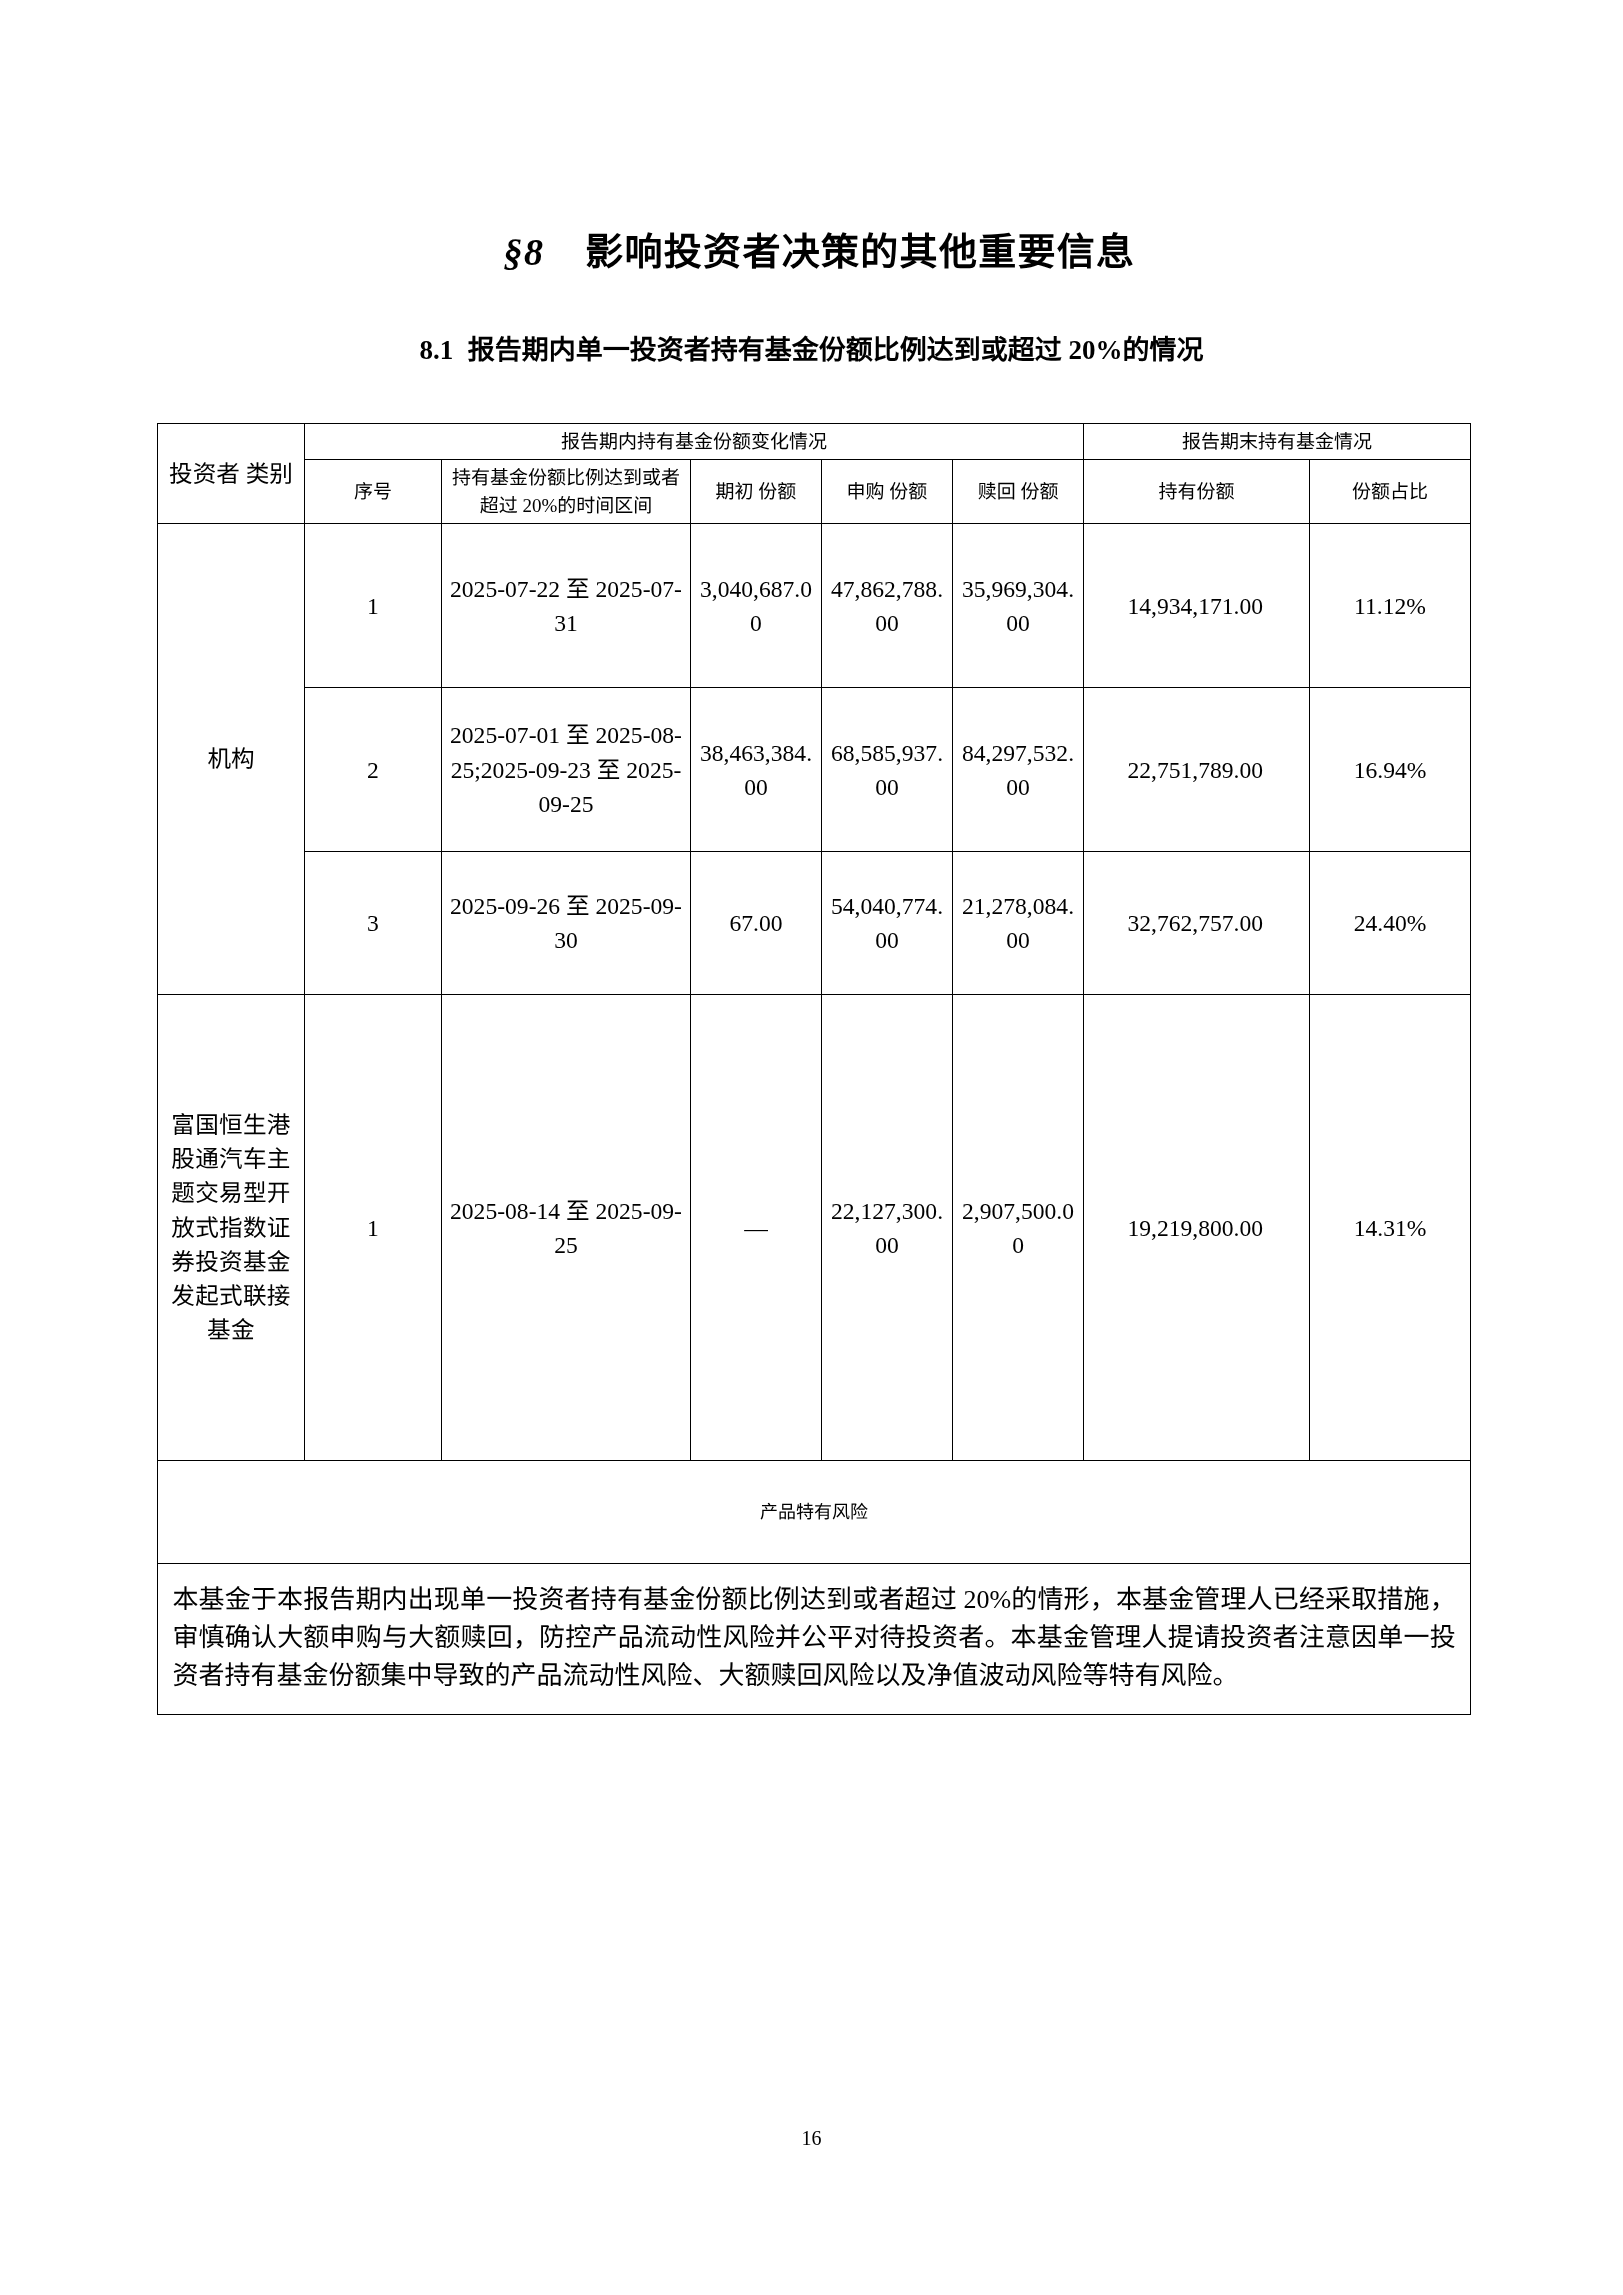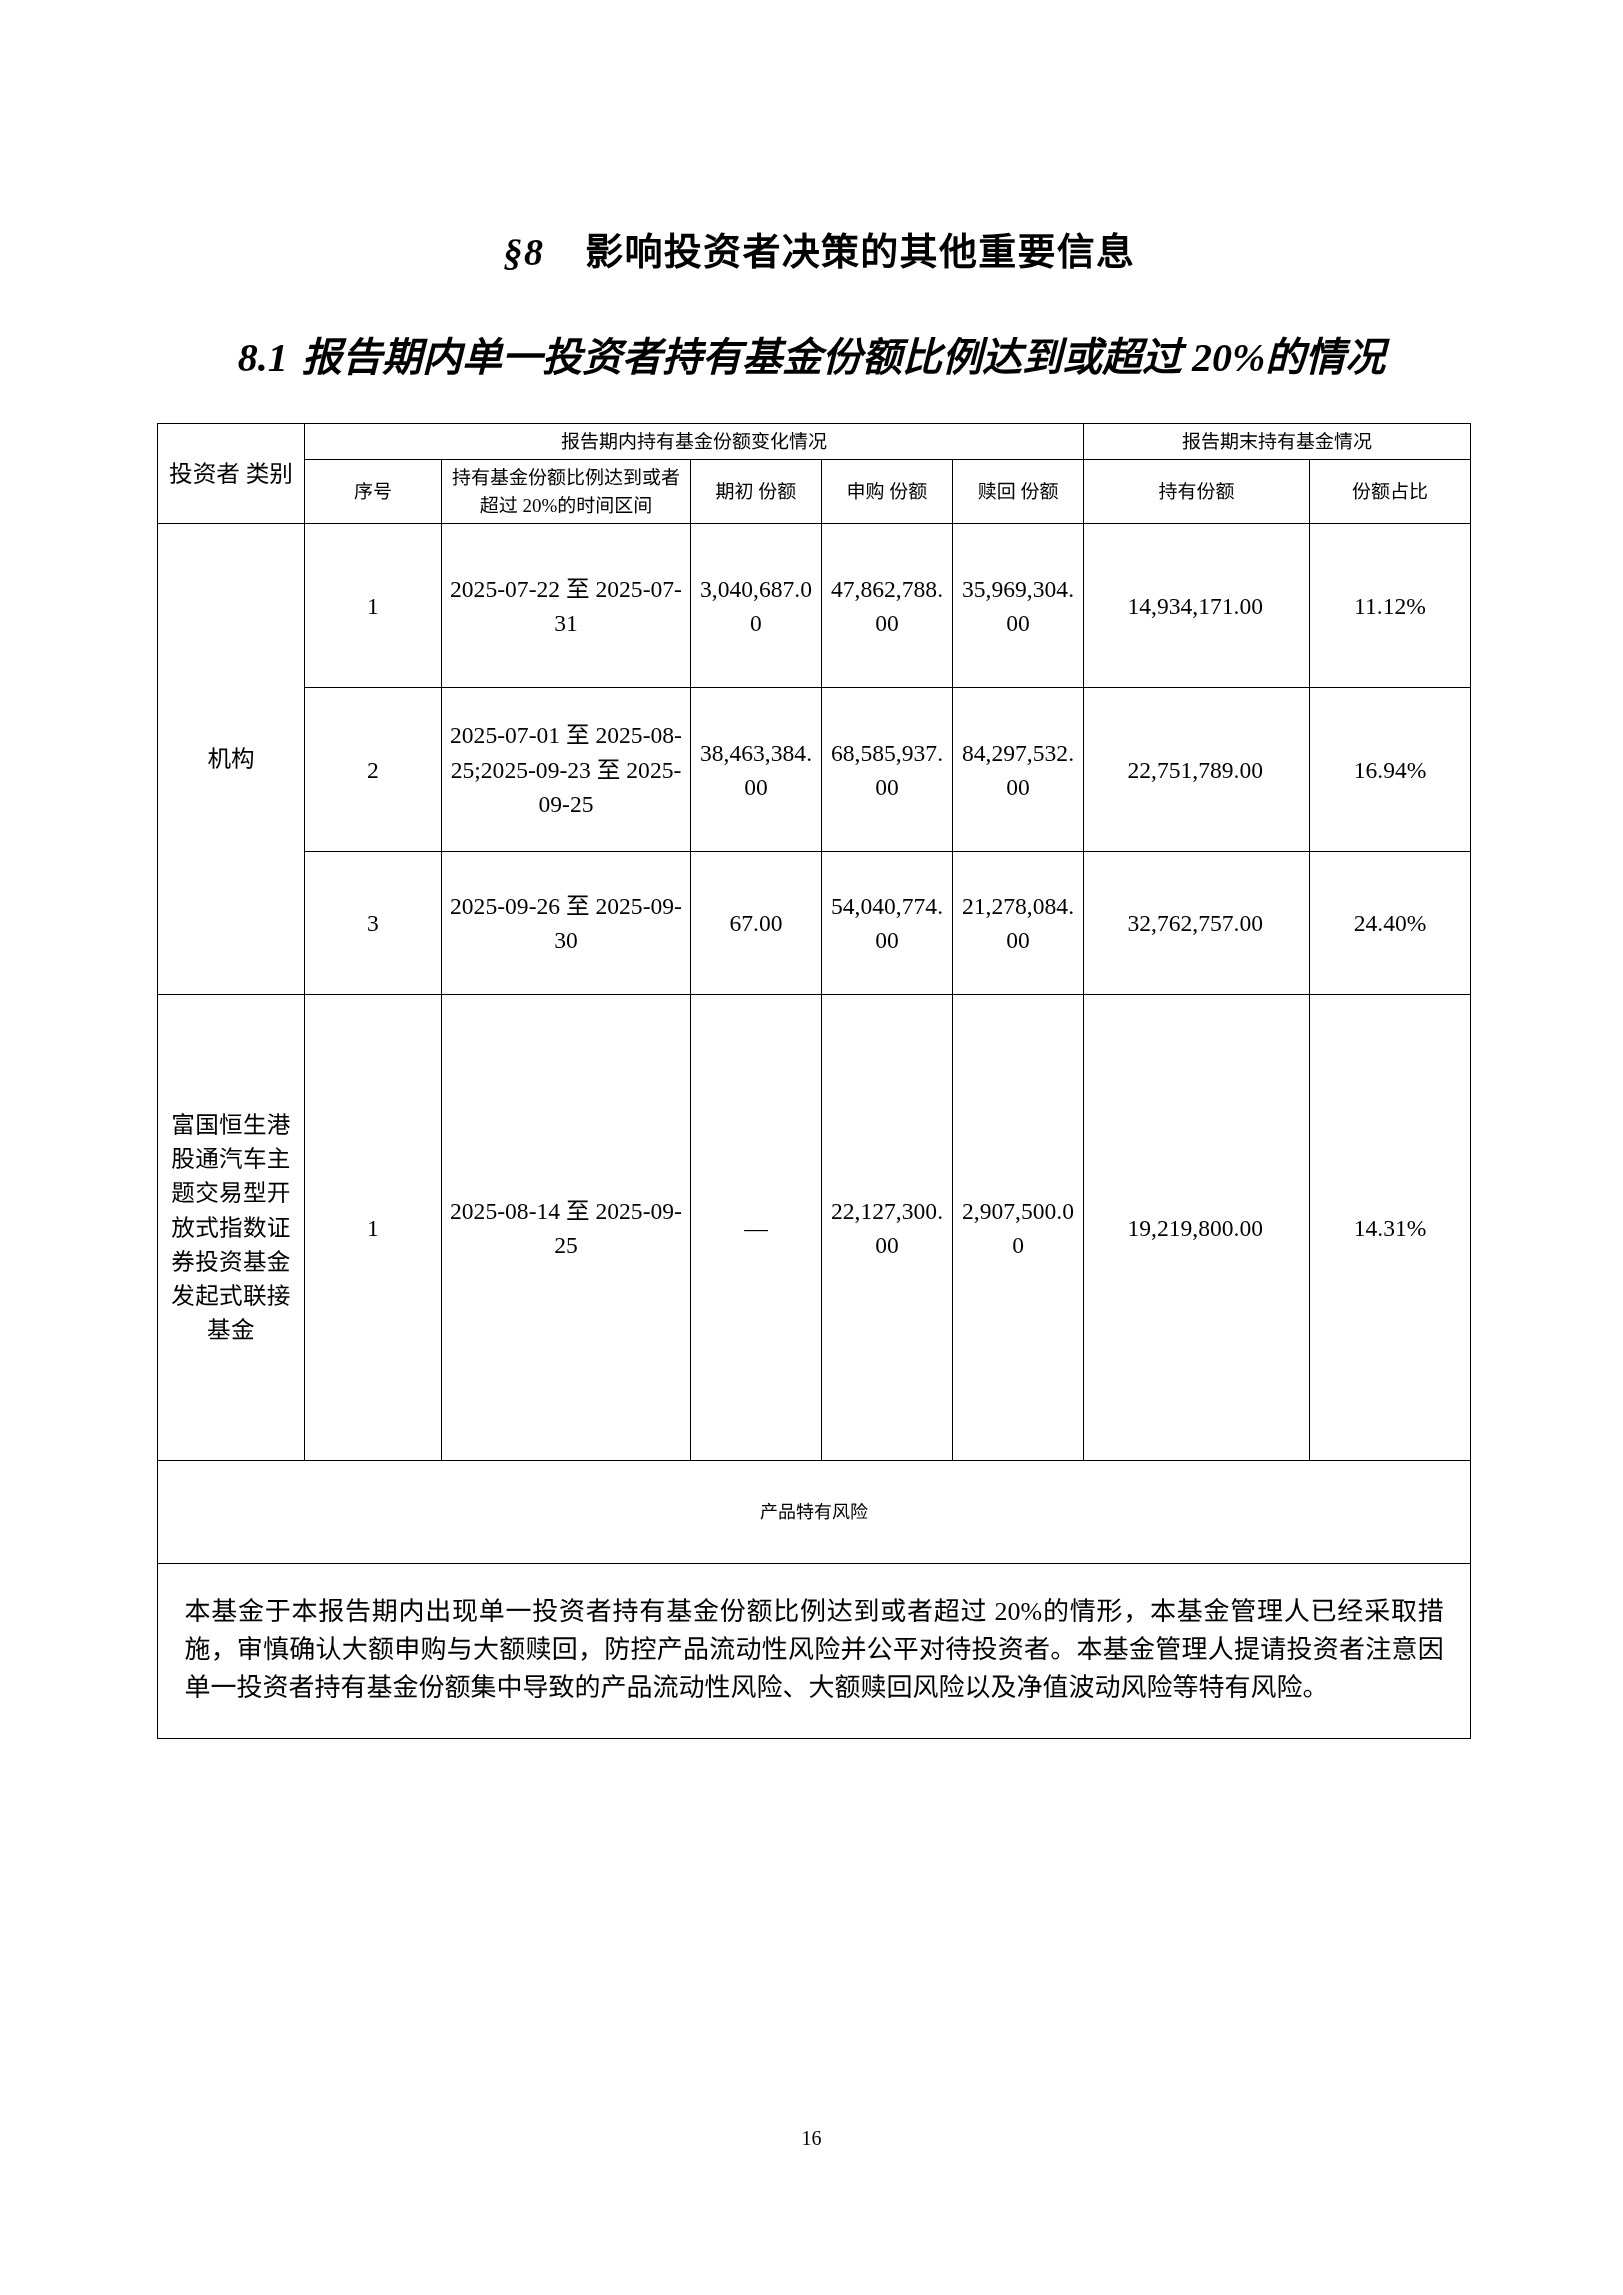--- a/index.html
+++ b/index.html
@@ -37,24 +37,23 @@
     font-style: italic;
     font-weight: bold;
     padding-right: 41px;
   }
   .sub-title {
     position: absolute;
     left: 0;
     top: 334px;
     width: 1623px;
     text-align: center;
-    font-size: 40px;
+    font-size: 27px;
     font-weight: bold;
     line-height: 1.2;
-    font-style: italic;
   }
   .sub-title .sub-num {
     padding-right: 14.4px;
   }
 
   
   .tbl-wrap {
     position: absolute;
     left: 157px;
     top: 423px;
@@ -101,21 +100,21 @@
     font-family: Liberation Serif, serif;
   }
   .risk-body {
     text-align: justify !important;
     text-align-last: left;
     font-size: 26px;
     line-height: 2.0;
     padding: 17px 14.4px 19.6px 14.4px !important;
   }
   .risk-body p {
-    margin: 12px;
+    margin: 0;
     text-indent: 0;
   }
 
   
   .page-num {
     position: absolute;
     left: 0;
     top: 2127px;
     width: 1623px;
     text-align: center;

